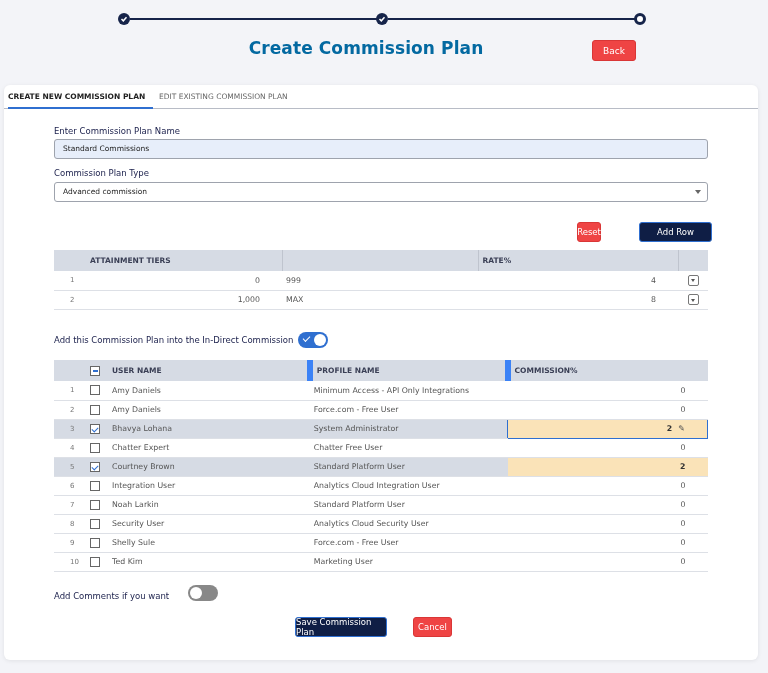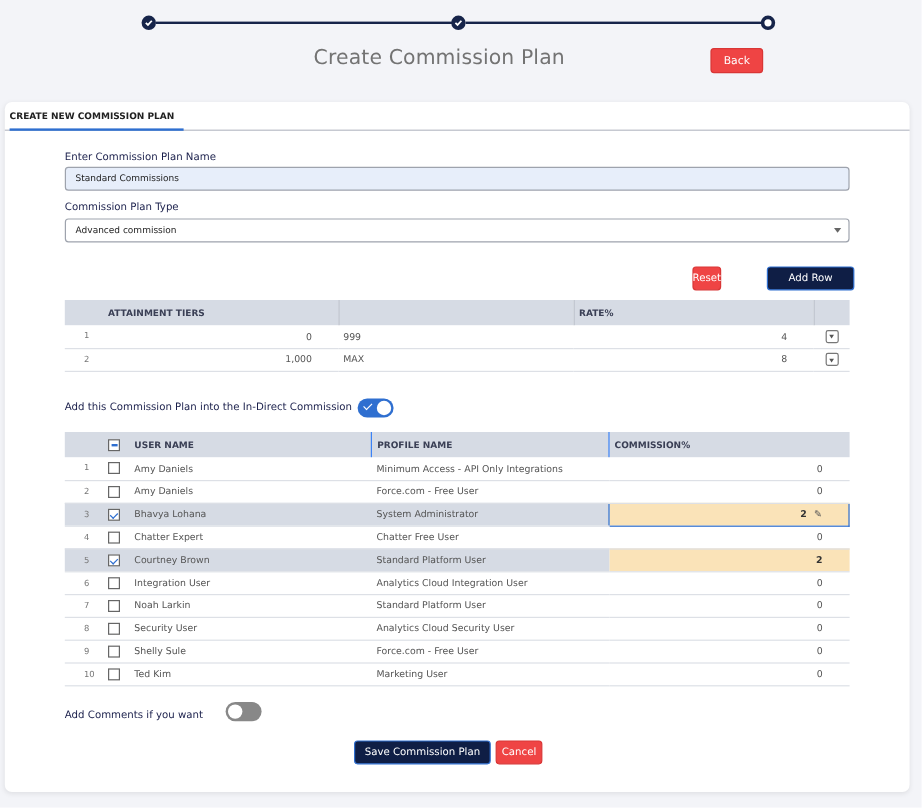--- a/index.html
+++ b/index.html
@@ -16,21 +16,21 @@
     .stepper .line.l1 { left: 12px; width: 248px; }
     .stepper .line.l2 { left: 270px; width: 248px; }
     .step { position: absolute; top: 1px; width: 12px; height: 12px; border-radius: 50%; background: #16244a; display: flex; align-items: center; justify-content: center; }
     .step svg { width: 8px; height: 8px; }
     .step.s1 { left: 0; }
     .step.s2 { left: 258px; }
     .step.s3 { left: 516px; background: #fff; border: 3px solid #16244a; }
 
     .page-title {
       position: absolute; top: 38px; left: 0; width: 732px; text-align: center;
-      font-size: 17px; font-weight: 400; color: #737373; letter-spacing: 0.1px;
+      font-size: 17px; font-weight: 700; color: #0369a1; letter-spacing: 0.1px;
     }
     .back-btn {
       position: absolute; top: 40px; left: 592px; width: 44px; height: 21px;
       background: #ef4444; color: #fff; border: 1px solid #d93636; border-radius: 3px;
       font-size: 9px; display: flex; align-items: center; justify-content: center; cursor: pointer;
     }
 
     .card {
       position: absolute; top: 85px; left: 4px; width: 754px; height: 575px;
       background: #fff; border-radius: 6px; box-shadow: 0 1px 4px rgba(0,0,0,0.08);
@@ -72,34 +72,34 @@
     .toggle-row { position: absolute; top: 247px; left: 50px; display: flex; align-items: center; gap: 5px; }
     .toggle { width: 30px; height: 16px; border-radius: 8px; position: relative; cursor: pointer; }
     .toggle.on { background: #2f6fd0; }
     .toggle.off { background: #888; }
     .toggle .knob { position: absolute; top: 2px; width: 12px; height: 12px; background: #fff; border-radius: 50%; }
     .toggle.on .knob { right: 2px; }
     .toggle.off .knob { left: 2px; }
     .toggle.on .check { position: absolute; left: 5px; top: 4px; width: 7px; height: 4px; border-left: 1.5px solid #fff; border-bottom: 1.5px solid #fff; transform: rotate(-45deg); }
 
     .users { top: 275px; left: 50px; width: 654px; }
-    .users th.sep { border-left: 1px solid #3b82f6; }
+    .users th.sep { border-left: 6px solid #3b82f6; }
     .users td.num { width: 36px; padding-left: 16px; font-size: 7px; color: #777; }
     .users td.cb { width: 20px; }
     .users tr.sel td { background: #d6dbe4; }
     .users tr.sel td.comm { background: #fae3b8; color: #333; font-weight: 600; }
     .users td.comm { text-align: right; padding-right: 22px; }
     .users td.comm.editing { border: 1.5px solid #2f6fd0; }
     .cbox { display: inline-block; width: 10px; height: 10px; border: 1px solid #666; background: #fff; position: relative; vertical-align: middle; cursor: pointer; }
     .cbox.checked::after { content: ""; position: absolute; left: 2.5px; top: 1px; width: 3px; height: 5px; border-right: 1.2px solid #2f6fd0; border-bottom: 1.2px solid #2f6fd0; transform: rotate(45deg); }
     .cbox.indet::after { content: ""; position: absolute; left: 2px; top: 3.5px; width: 5px; height: 1.5px; background: #2f6fd0; }
     .pencil { display: inline-block; margin-left: 6px; font-size: 8px; color: #555; cursor: pointer; }
 
     .comments-row { position: absolute; top: 500px; left: 50px; display: flex; align-items: flex-end; gap: 19px; }
-    .save-btn { top: 532px; left: 291px; width: 114px; }
+    .save-btn { top: 532px; left: 291px; width: 92px; }
     .cancel-btn { top: 532px; left: 409px; width: 39px; }
   </style>
 </head>
 <body>
 
 <div class="stepper">
   <div class="line l1"></div>
   <div class="line l2"></div>
   <div class="step s1">
     <svg viewBox="0 0 8 8">
@@ -113,20 +113,21 @@
   </div>
   <div class="step s3"></div>
 </div>
 
 <div class="page-title">Create Commission Plan</div>
 <div class="back-btn">Back</div>
 
 <div class="card">
   <div class="tabs">
     <div class="tab active">CREATE NEW COMMISSION PLAN</div>
+    <div class="tab inactive">EDIT EXISTING COMMISSION PLAN</div>
   </div>
 
   <div class="lbl" style="top:41px;left:50px;">Enter Commission Plan Name</div>
   <div class="field name">Standard Commissions</div>
 
   <div class="lbl" style="top:83px;left:50px;">Commission Plan Type</div>
   <div class="field type">
     <span>Advanced commission</span>
     <span class="caret"></span>
   </div>

